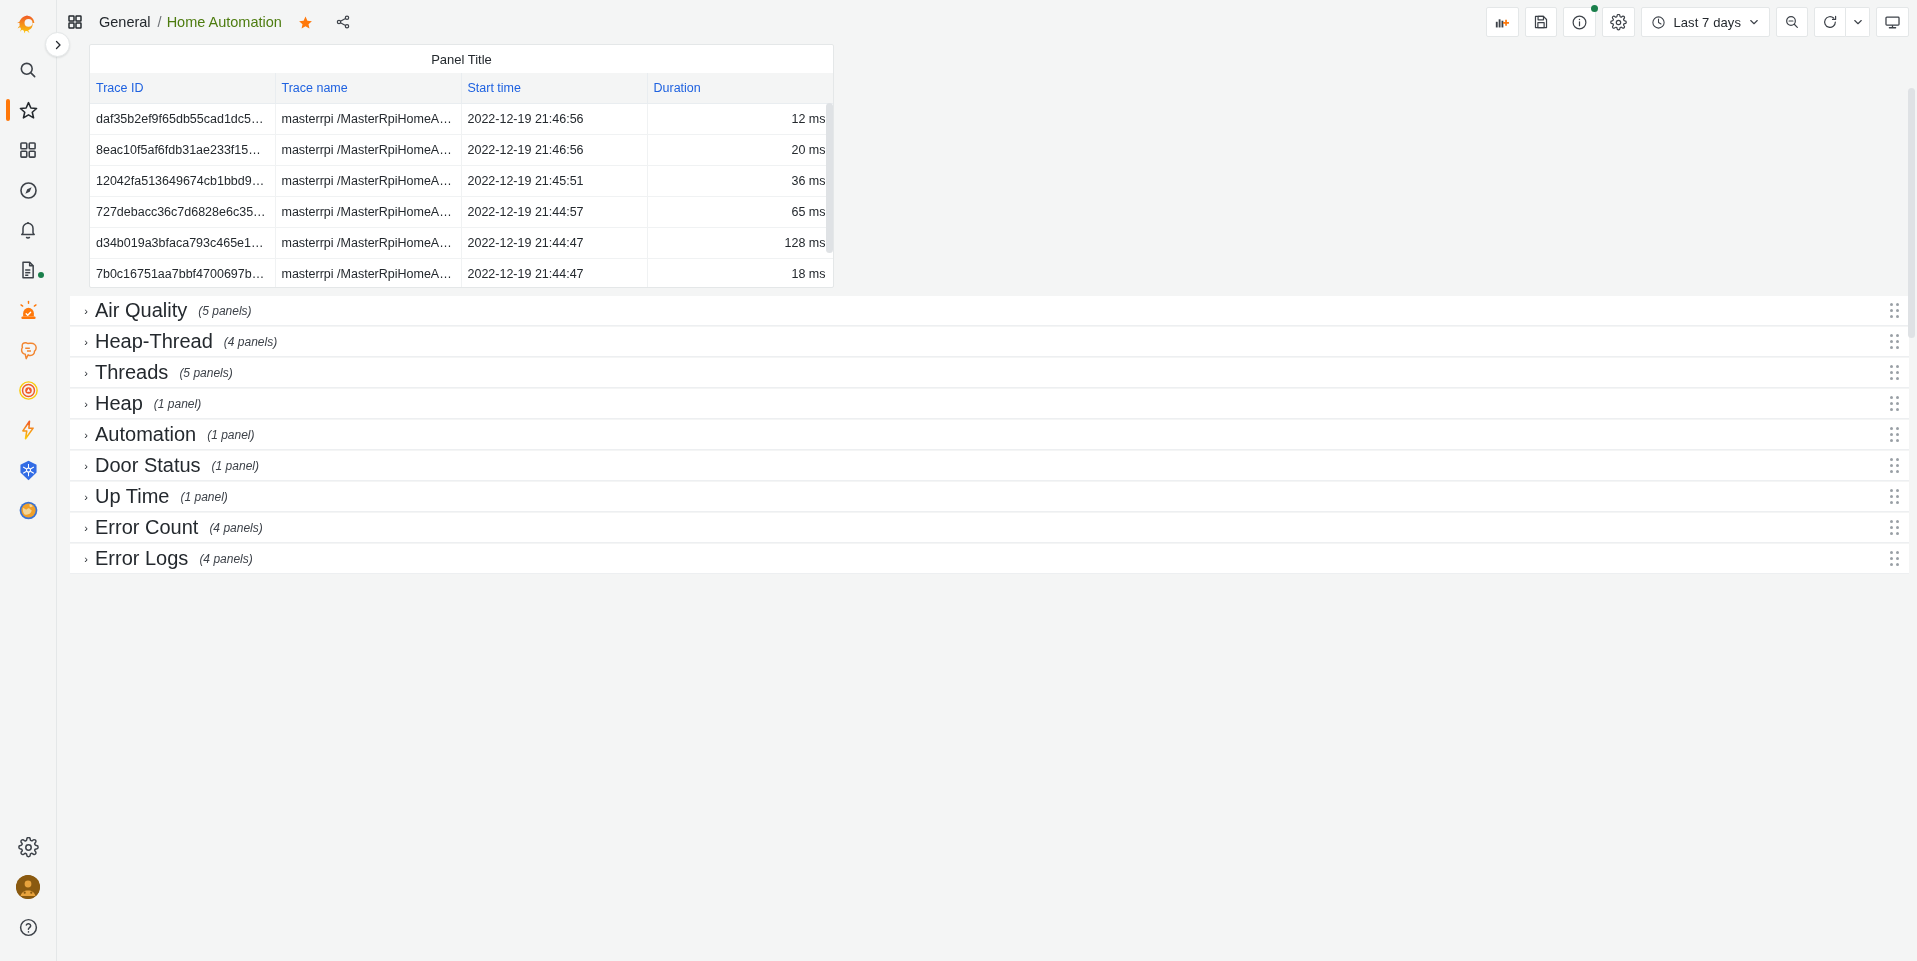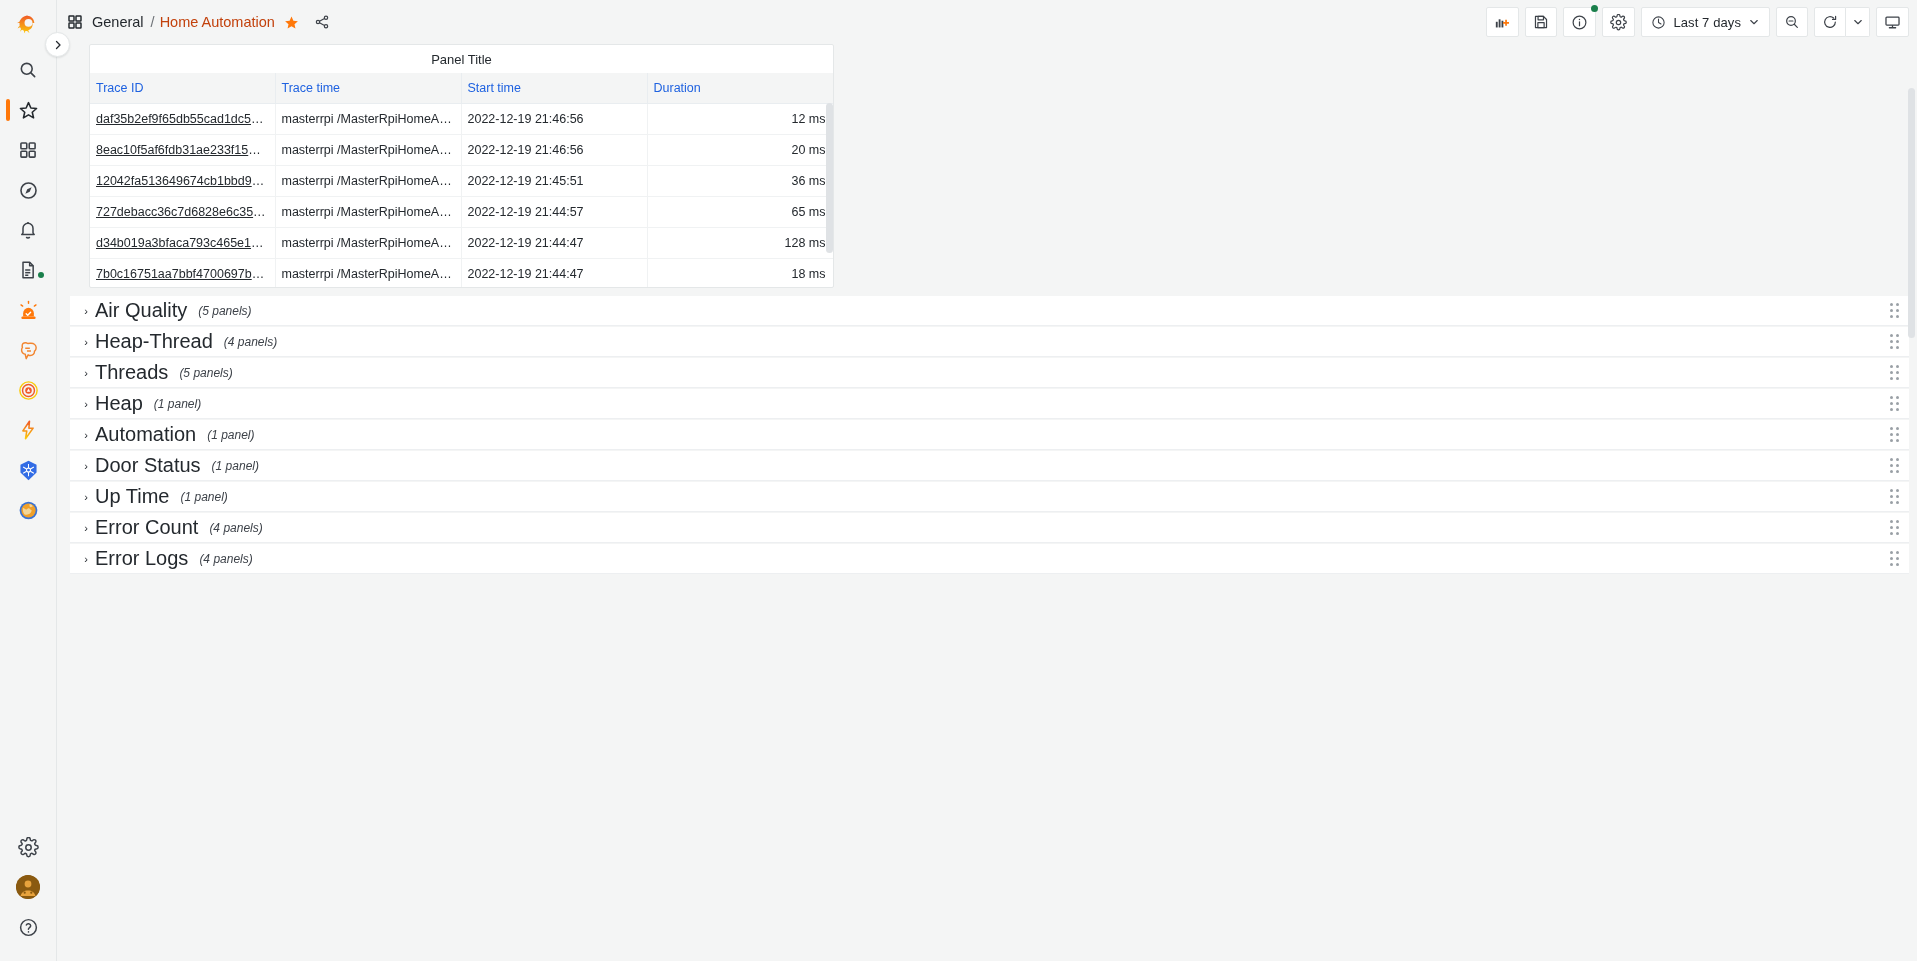--- a/index.html
+++ b/index.html
@@ -67,26 +67,26 @@
   
   #main { flex: 1 1 auto; display: flex; flex-direction: column; min-width: 0; position: relative; }
 
   
   #toolbar {
     height: 44px; flex: 0 0 44px;
     display: flex; align-items: center;
     padding: 0 8px 0 10px;
     background: #f4f5f5;
   }
-  .title-group { display: flex; align-items: center; gap: 9px; min-width: 0; }
+  .title-group { display: flex; align-items: center; gap: 16px; min-width: 0; }
   .dash-icon { color: #24292e; display: flex; align-items: center; }
   .bc { display: flex; align-items: center; font-size: 14.5px; color: #24292e; }
   .bc-general { font-weight: 500; color: #24292e; }
   .bc-sep { margin: 0 5px 0 7px; color: #6e7277; font-weight: 400; }
-  .bc-dash { font-weight: 500; color: #c2410c; }
+  .bc-dash { font-weight: 500; color: #4d7c0f; }
   .star-icon { color: #ff780a; display: flex; align-items: center; cursor: pointer; }
   .share-icon { color: #3d4249; display: flex; align-items: center; cursor: pointer; margin-left: 6px; }
 
   .toolbar-right { margin-left: auto; display: flex; align-items: center; gap: 6px; padding-left: 8px; }
   .tbtn {
     height: 30px; min-width: 31px;
     border: 1px solid #e4e7e8;
     background: #ffffff;
     border-radius: 2px;
     display: flex; align-items: center; justify-content: center;
@@ -155,21 +155,20 @@
     color: #24292e;
     padding: 8px 8px 8px 6px;
     border-right: 1px solid #f0f2f3;
     border-bottom: 1px solid #f0f2f3;
     height: 29px;
     white-space: nowrap; overflow: hidden; text-overflow: ellipsis;
   }
   table.trace-table td.num { text-align: right; padding-right: 9px; }
   table.trace-table td.trace-id { }
   table.trace-table td.trace-id span {
-    text-decoration: underline;
     cursor: pointer;
     color: #24292e;
   }
   col.c-id { width: 185px; }
   col.c-name { width: 186px; }
   col.c-start { width: 186px; }
   col.c-dur { width: 188px; }
 
   
   .vscroll {
@@ -509,21 +508,21 @@
           <table class="trace-table">
             <colgroup>
                 <col class="c-id">
                 <col class="c-name">
                 <col class="c-start">
                 <col class="c-dur">
               </colgroup>
             <thead>
               <tr>
                 <th>Trace ID</th>
-                <th>Trace time</th>
+                <th>Trace name</th>
                 <th>Start time</th>
                 <th class="num">Duration</th>
               </tr>
             </thead>
             <tbody>
               <tr>
                 <td class="trace-id"><span>daf35b2ef9f65db55cad1dc554…</span></td>
                 <td>masterrpi /MasterRpiHomeAuto…</td>
                 <td>2022-12-19 21:46:56</td>
                 <td class="num">12 ms</td>

